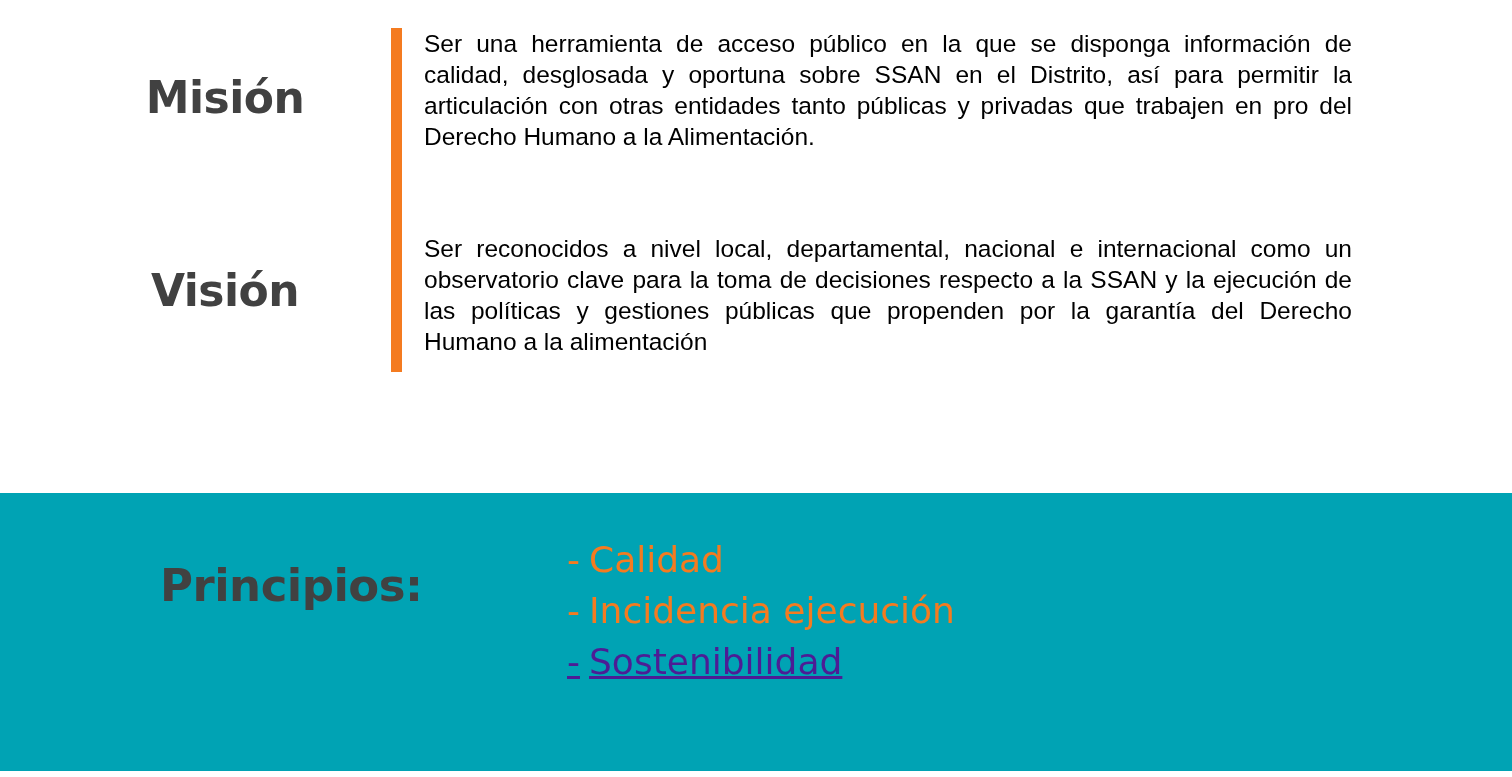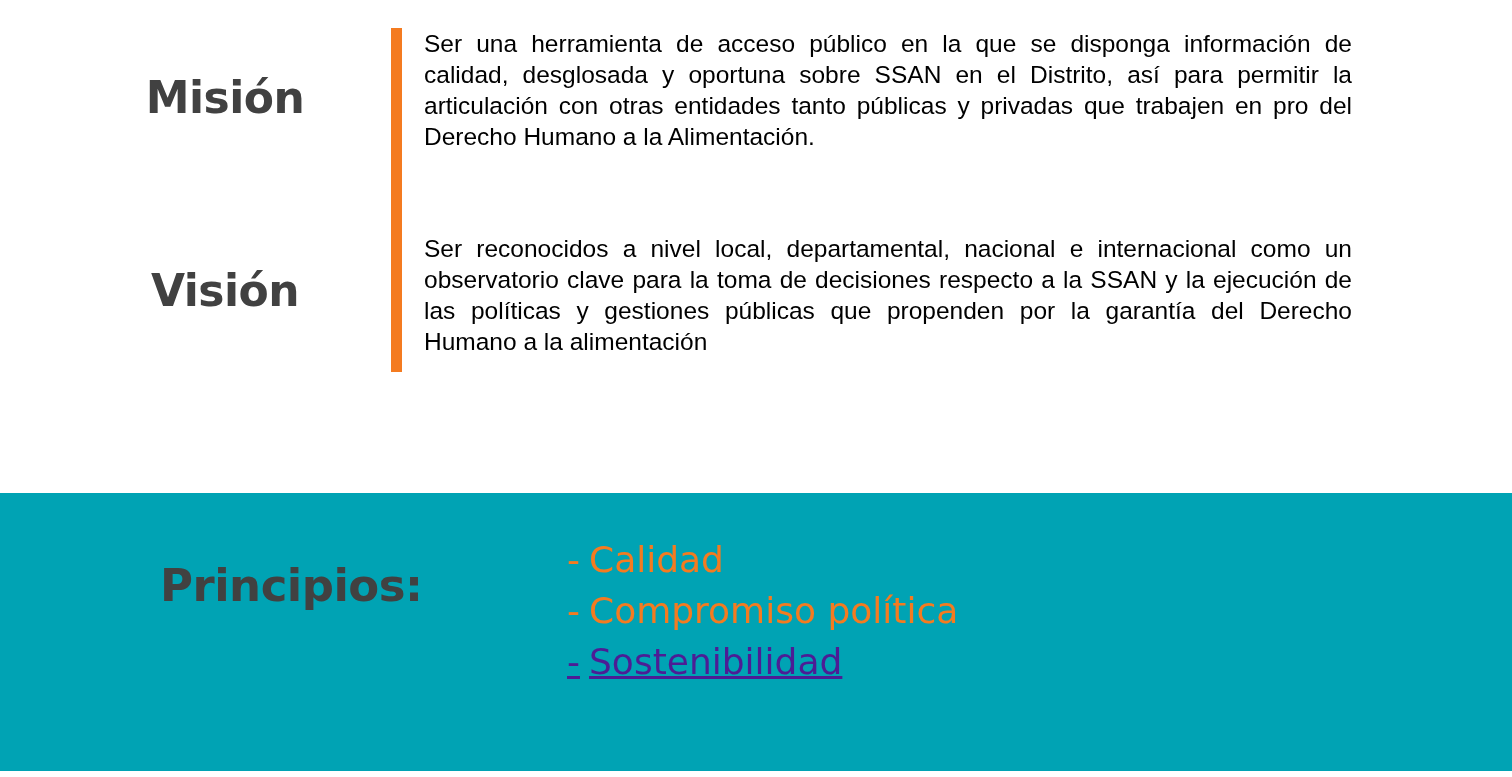--- a/index.html
+++ b/index.html
@@ -130,21 +130,21 @@
 
 <div id="teal-panel" style="background: rgb(0, 163, 180);">
 
   <div id="principios-title">Principios:</div>
 
   <ul id="principios-list">
     <li style="color: rgb(244, 123, 32);">
       <span class="dash">-</span><span>Calidad</span>
     </li>
     <li style="color: rgb(244, 123, 32);">
-      <span class="dash">-</span><span>Compromiso política</span>
+      <span class="dash">-</span><span>Incidencia ejecución</span>
     </li>
     <li style="color: #4c1d95; text-decoration: underline;">
       <span class="dash">-</span><span>Sostenibilidad</span>
     </li>
   </ul>
 
 </div>
 
 <div id="bottom-white-strip"></div>
 

